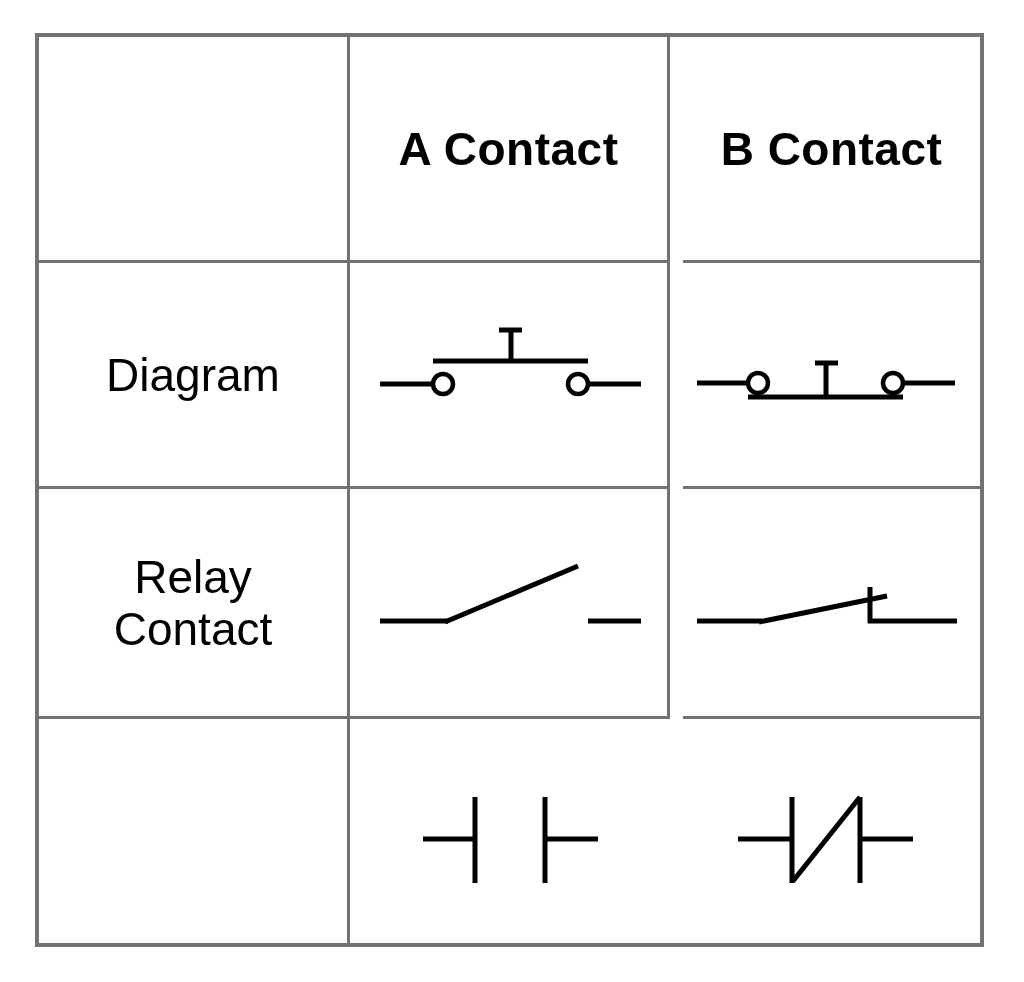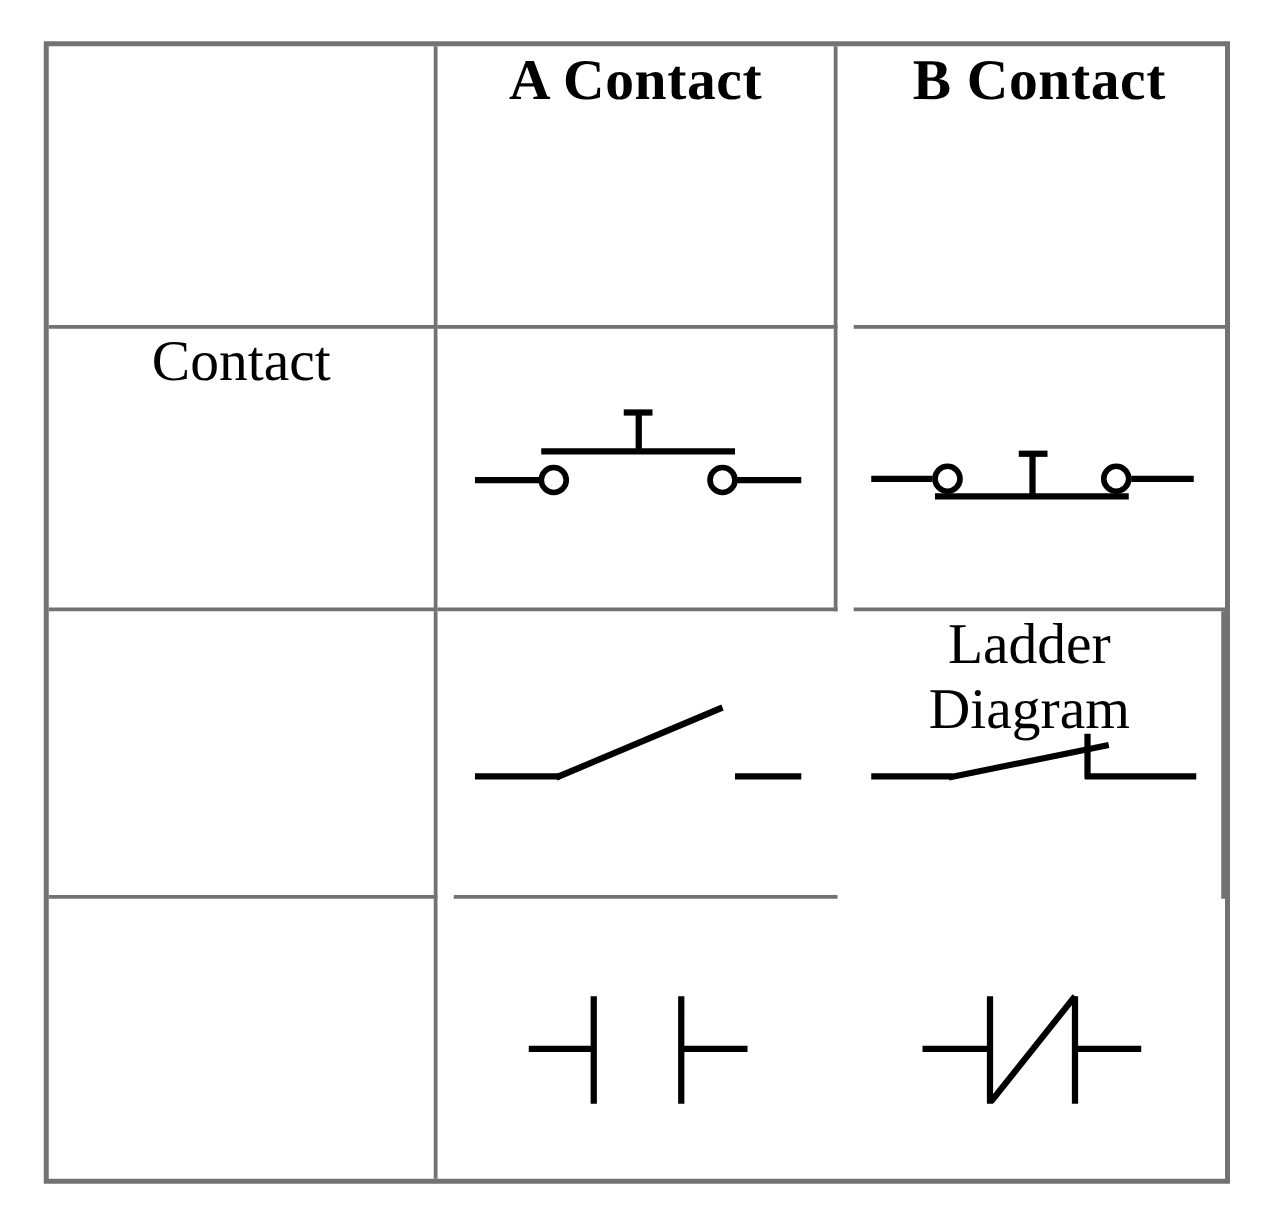--- a/index.html
+++ b/index.html
@@ -34,22 +34,22 @@
     display: grid;
     grid-template-columns: 311px 320px 1fr;
     grid-template-rows: 226px 226px 230px 1fr;
     background: var(--bg-color);
   }
   .cell {
     box-sizing: border-box;
     border-right: 3px solid var(--grid-color);
     border-bottom: 3px solid var(--grid-color);
     display: flex;
+    align-items: center;
     justify-content: center;
-    font-family: Liberation Serif, serif;
   }
   .cell.last-col { border-right: none; margin-left: 13px; }
   .cell.last-row { border-bottom: none; }
   .header-text {
     font-size: 46px;
     font-weight: bold;
     color: var(--text-color);
     text-align: center;
     letter-spacing: 0.5px;
   }
@@ -89,31 +89,31 @@
       <span class="header-text"></span>
     </div>
     <div class="cell">
       <span class="header-text">A Contact</span>
     </div>
     <div class="cell last-col">
       <span class="header-text">B Contact</span>
     </div>
 
     <div class="cell">
-      <span class="row-label">Contact</span>
+      <span class="row-label">Diagram</span>
     </div>
     <div class="cell"></div>
     <div class="cell last-col"></div>
 
+    <div class="cell">
+      <span class="row-label">Relay Contact</span>
+    </div>
     <div class="cell"></div>
     <div class="cell last-col"></div>
 
-    <div class="cell last-row">
-      <span class="row-label">Ladder Diagram</span>
-    </div>
     <div class="cell last-row"></div>
     <div class="cell last-row last-col"></div>
   </div>
 
   <svg class="symbol-layer" width="1024" height="982" viewBox="0 0 1024 982">
 
     <g aria-label="pushbutton-switch-normally-open">
       <line x1="380" y1="384" x2="432" y2="384"></line>
       <circle cx="443" cy="384" r="10"></circle>
       <line x1="433" y1="361" x2="588" y2="361"></line>

